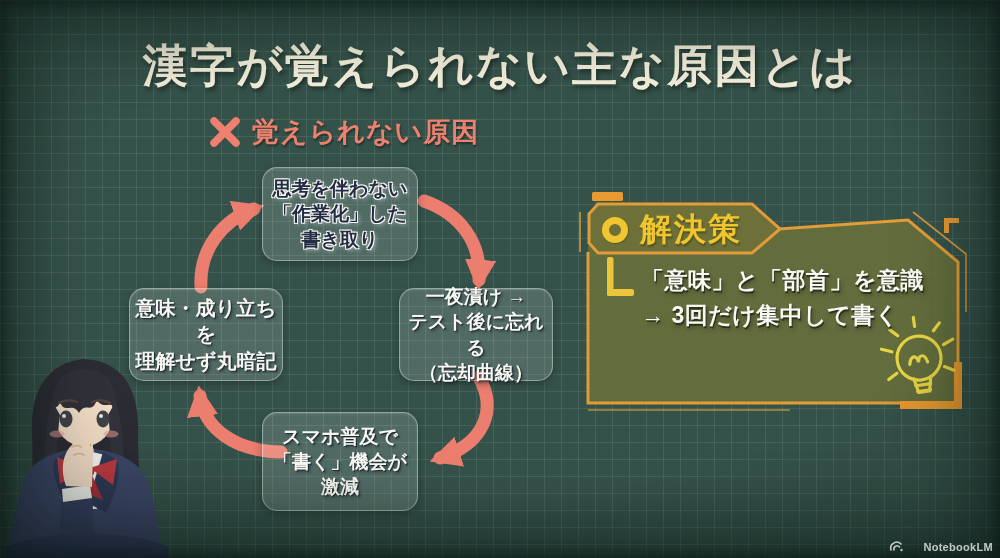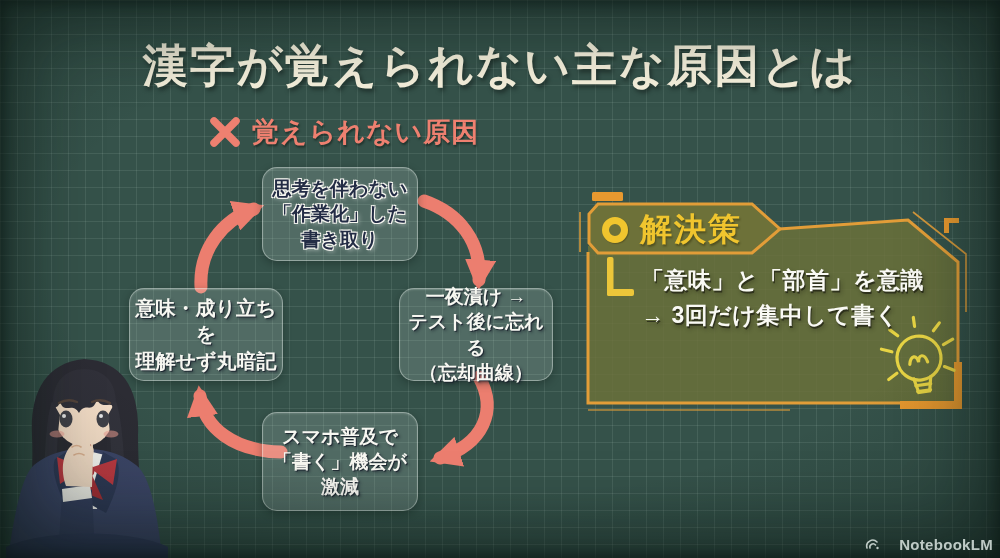--- a/index.html
+++ b/index.html
@@ -65,21 +65,21 @@
     text-shadow:1px 2px 2px rgba(45,40,5,0.45); }
   .sol-text {
     position:absolute; left:641px; top:263px; width:318px; z-index:4;
     font-size:23px; font-weight:800; color:#f9f9f4; line-height:1.5; letter-spacing:0.5px;
     text-shadow:1px 2px 0 rgba(30,32,18,0.7), 2px 3px 4px rgba(30,32,18,0.45);
   }
   
   .watermark {
     position:absolute; right:7px; bottom:5px; z-index:10;
     display:flex; align-items:center; gap:19px;
-    color:rgba(219,229,224,0.85); font-size:15px; font-weight:600; letter-spacing:0.3px;
+    color:rgba(219,229,224,0.85); font-size:11px; font-weight:600; letter-spacing:0.3px;
   }
 </style>
 </head>
 <body>
 
 <div id="stage">
 
   <div class="title">漢字が覚えられない主な原因とは</div>
 
   <div class="cause-label">

